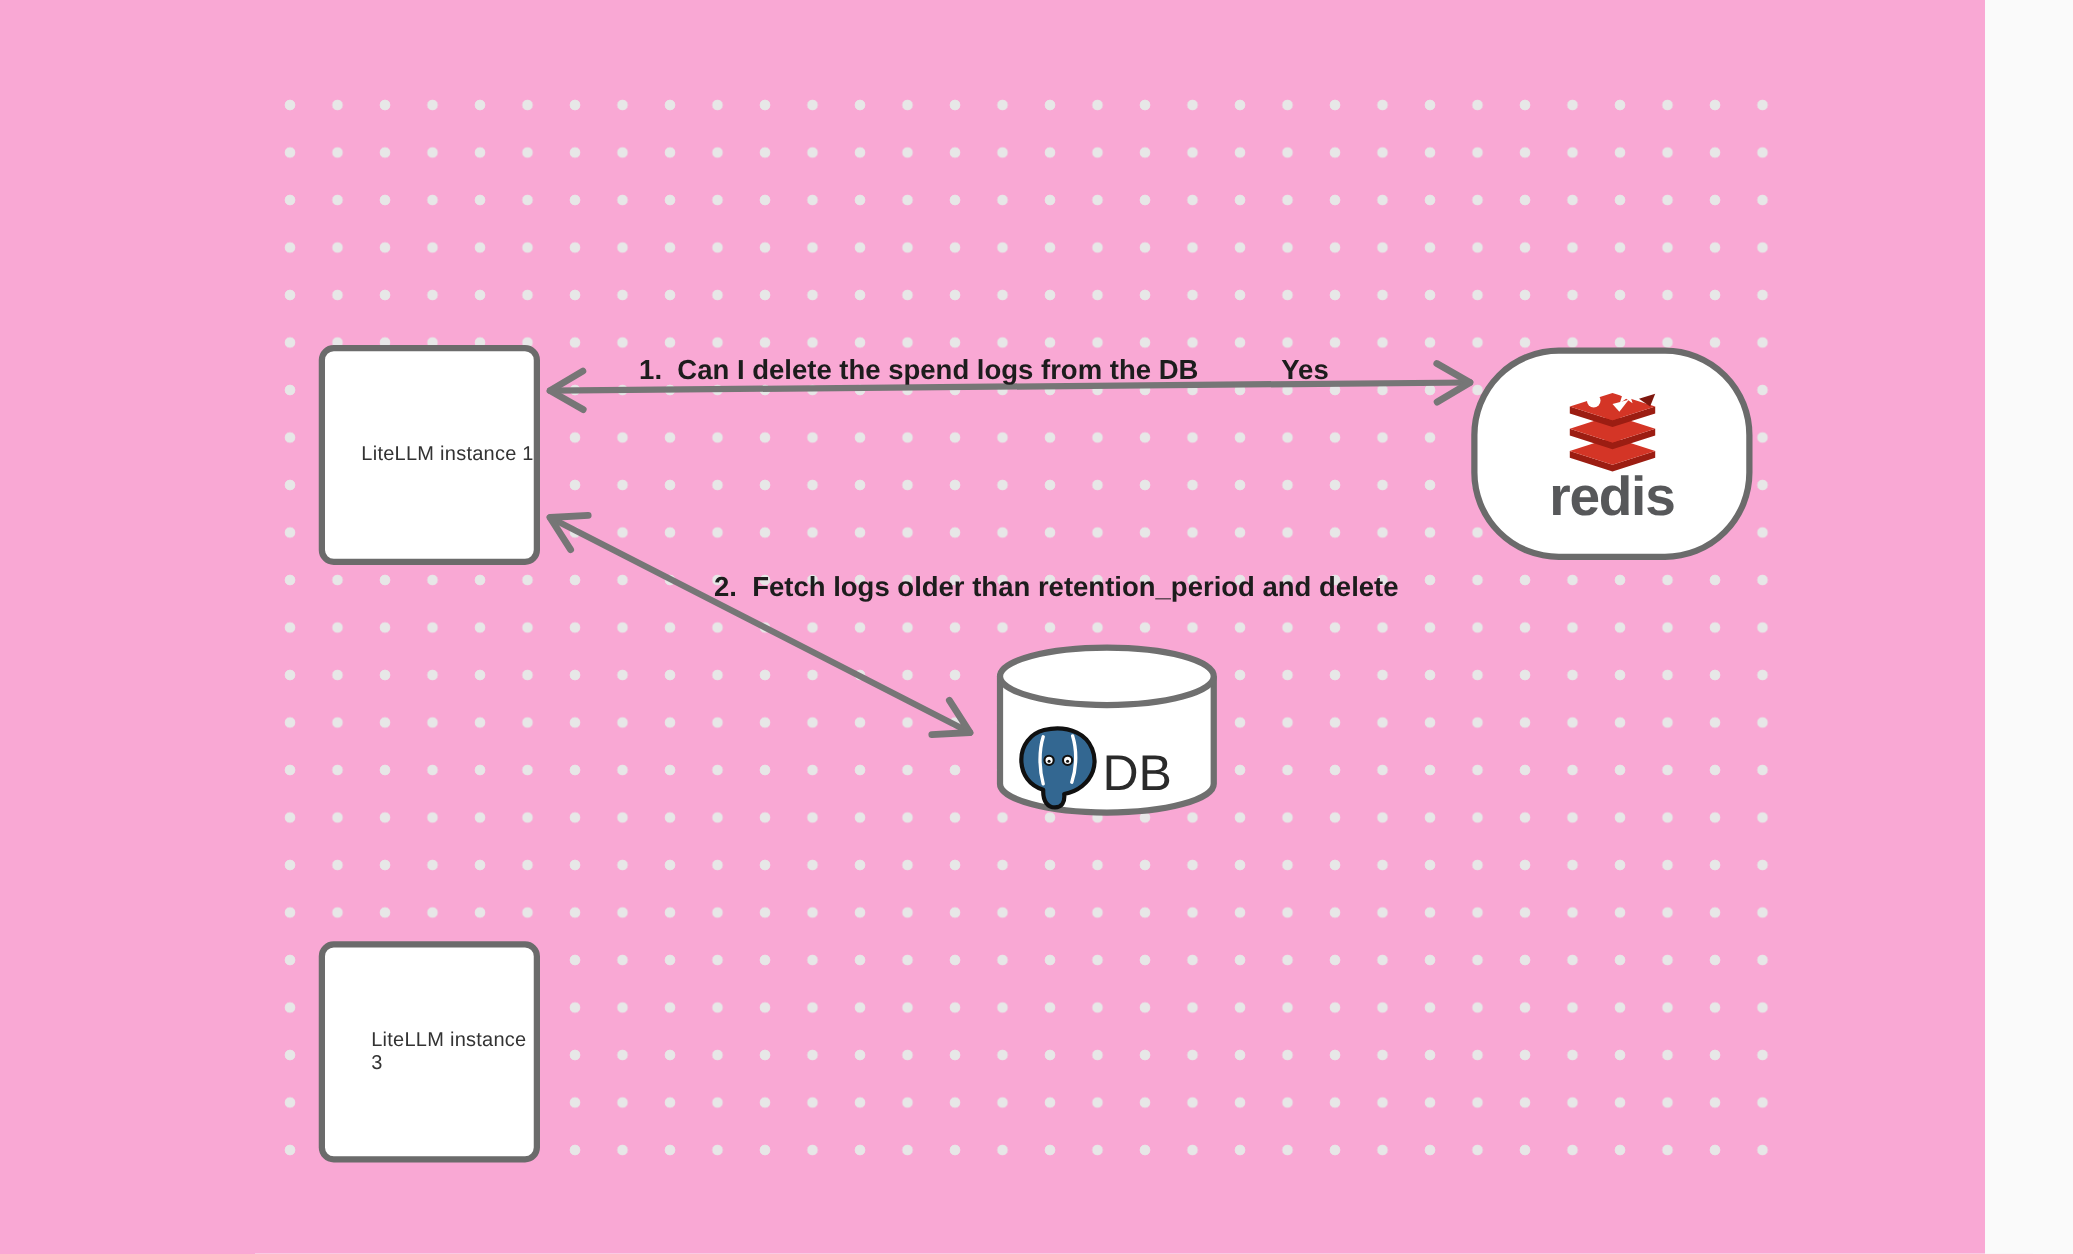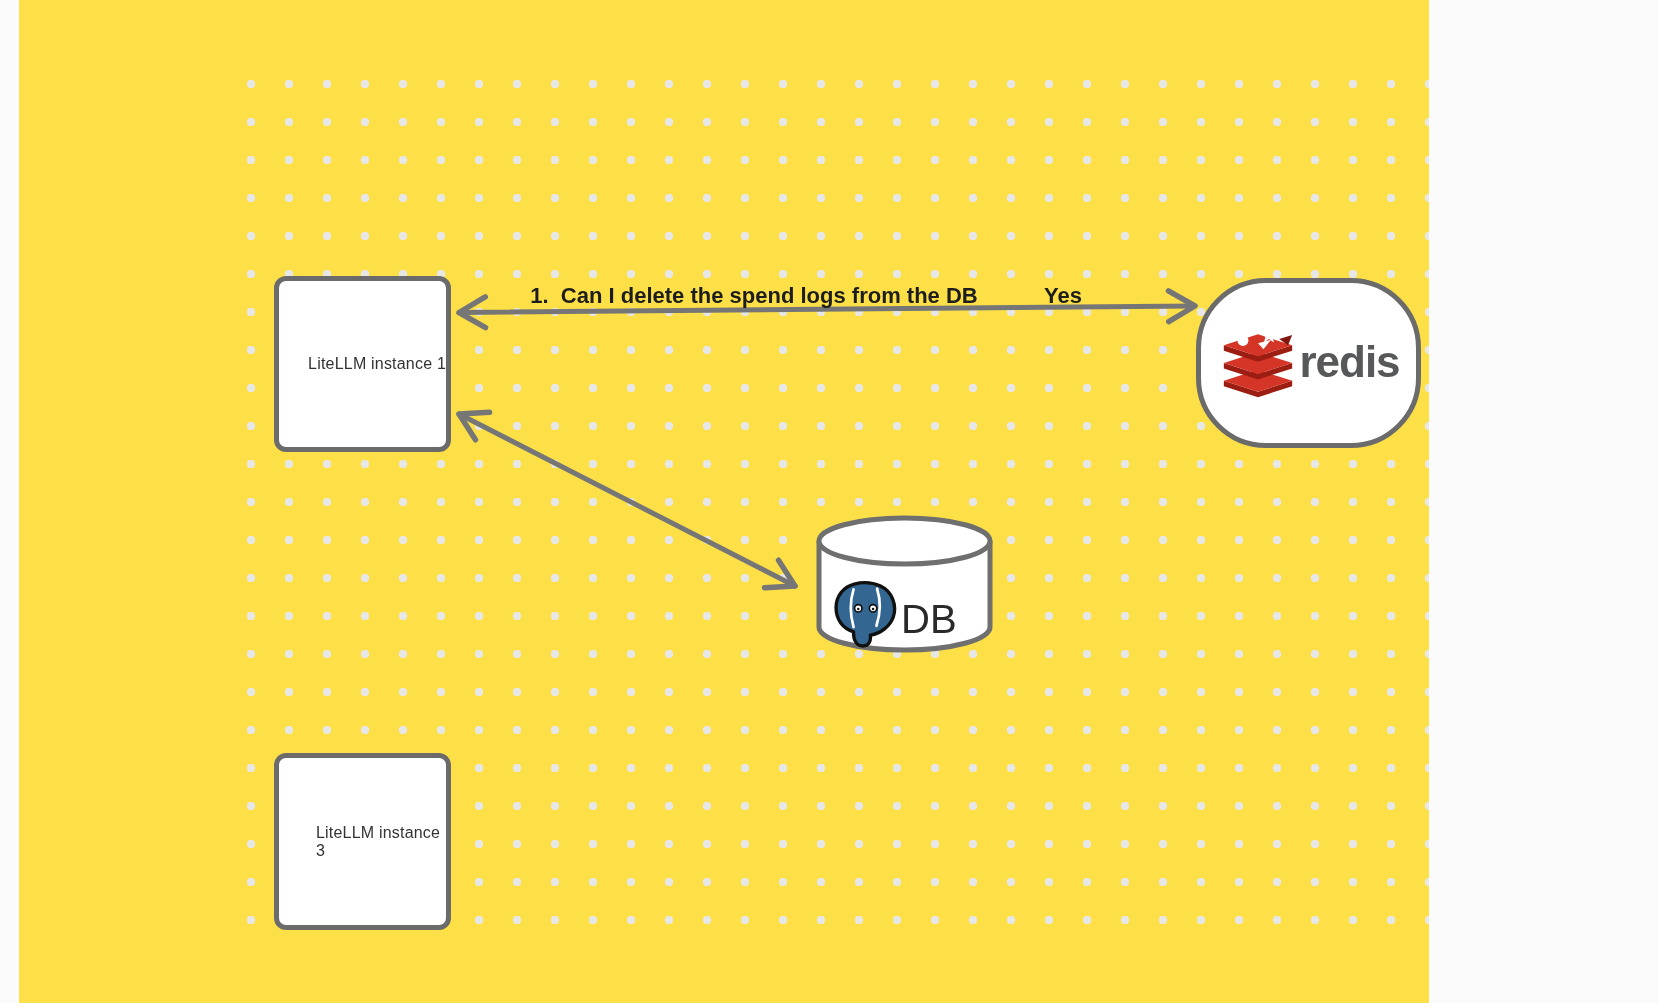--- a/index.html
+++ b/index.html
@@ -1,18 +1,18 @@
 <!DOCTYPE html>
 <html><head>
 <meta charset="utf-8">
 <style>
   html,body{margin:0;padding:0;background:#fafafa;}
   .stage{
-    position:relative;width:1410px;height:1003px;overflow:hidden;
-    background:#fde047;font-family:"Liberation Sans",sans-serif;margin-left:19px;
+    position:relative;width:1588px;height:1003px;overflow:hidden;
+    background:#f9a8d4;font-family:"Liberation Sans",sans-serif;
   }
   
   .dot-grid{
     position:absolute;left:213px;top:65px;width:1216px;height:874px;
     background-image:radial-gradient(circle,#e7e7e7 0 4px,transparent 4.5px);
     background-size:38px 38px;
   }
   
   .instance-box{
     position:absolute;width:177px;box-sizing:border-box;background:#ffffff;
@@ -20,21 +20,21 @@
     display:flex;align-items:center;justify-content:flex-end;
     font-size:16px;color:#333333;letter-spacing:.2px;
   }
   #inst1{left:255px;top:276px;height:176px;}
   #inst2{left:256px;top:514px;height:177px;}
   #inst3{left:255px;top:753px;height:177px;padding-left:37px;}
 
   .redis-node{
     position:absolute;left:1177px;top:278px;width:225px;height:170px;box-sizing:border-box;
     background:#ffffff;border:5px solid #6b6b6b;border-radius:70px;
-    display:flex;align-items:center;justify-content:center;
+    display:flex;flex-direction:column;align-items:center;justify-content:center;
   }
   .redis-wordmark{
     font-size:44px;font-weight:700;color:#57585a;line-height:1;
     letter-spacing:-1px;margin-top:-3px;
   }
 
   .db-node{position:absolute;left:797px;top:514px;width:179px;height:142px;padding-left:20px;}
   .db-node .cyl{position:absolute;left:0;top:0;}
   .db-elephant{position:absolute;left:14px;top:66px;width:70px;height:70px;}
   .db-label{
@@ -63,20 +63,21 @@
       <marker id="arrowhead" markerUnits="userSpaceOnUse" markerWidth="60" markerHeight="44" viewBox="-32 -20 40 40" refX="0" refY="0" orient="auto-start-reverse">
         <path d="M-24,-14 L0,0 L-24,14" fill="none" stroke="#767676" stroke-width="5" stroke-linecap="round" stroke-linejoin="round"></path>
       </marker>
     </defs>
     <line x1="440" y1="312.5" x2="1176" y2="306" stroke="#767676" stroke-width="5" stroke-linecap="round" marker-start="url(#arrowhead)" marker-end="url(#arrowhead)"></line>
     <line x1="440" y1="414" x2="776" y2="586" stroke="#767676" stroke-width="5" stroke-linecap="round" marker-start="url(#arrowhead)" marker-end="url(#arrowhead)"></line>
   </svg>
 
   <div class="edge-label" id="edge1-label">1.  Can I delete the spend logs from the DB</div>
   <div class="edge-label" id="edge1-response">Yes</div>
+  <div class="edge-label" id="edge2-label">2.  Fetch logs older than retention_period and delete</div>
 
   <div class="instance-box" id="inst1">
     <span>LiteLLM instance 1</span>
   </div>
   <div class="instance-box" id="inst3">
     <span>LiteLLM instance 3</span>
   </div>
 
   <div class="redis-node">
     <svg width="82" height="72" viewBox="0 0 120 104">

